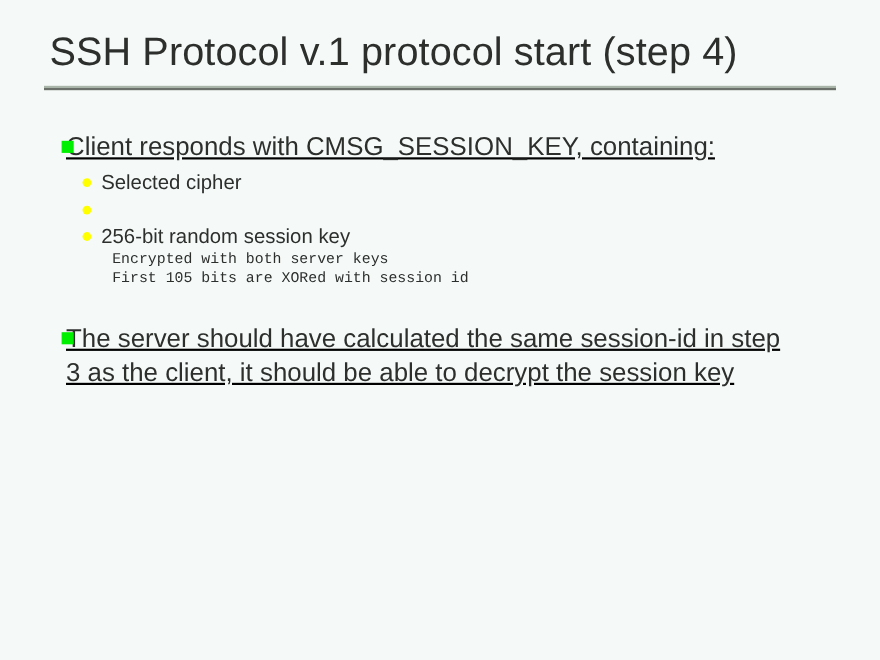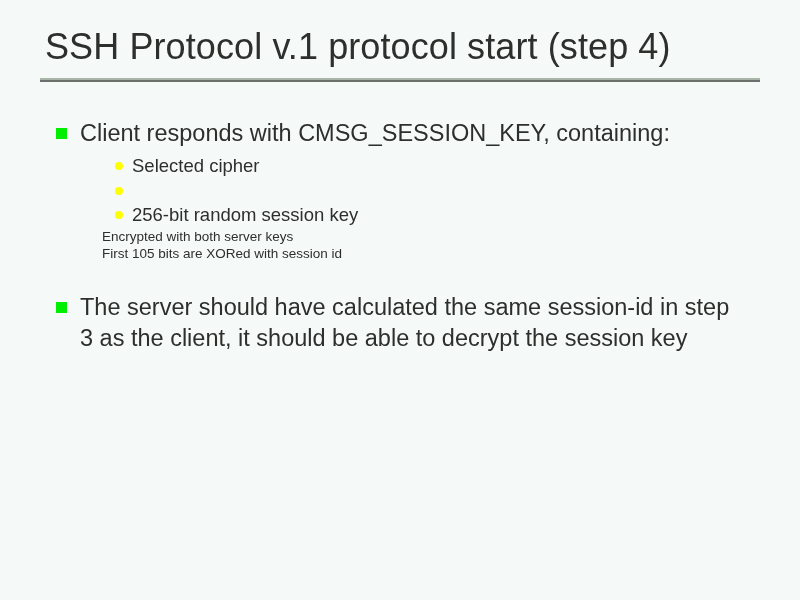--- a/index.html
+++ b/index.html
@@ -59,23 +59,24 @@
   .body-block {
     position: absolute;
     left: 0;
     top: 118px;
     width: 800px;
   }
 
   
   .l1 {
     position: relative;
-    padding-left: 80px;
+    padding-left: 60px;
     margin: 0 0 0 0;
     max-width: 760px;
+    text-decoration: underline;
   }
   .l1 .l1-text {
     display: block;
     font-size: 23.5px;
     line-height: 31px;
     color: #2d2f2d;
     max-width: 660px;
   }
   .l1 .sq-bullet {
     position: absolute;
@@ -87,21 +88,20 @@
   }
 
   
   .l2-group {
     margin-top: 5px;
   }
   .l2 {
     position: relative;
     padding-left: 92px;
     min-height: 24px;
-    margin-left: 40px;
   }
   .l2 .l2-text {
     display: block;
     font-size: 18.5px;
     line-height: 24.5px;
     color: #2d2f2d;
   }
   .l2 .dot-bullet {
     position: absolute;
     left: 75px;
@@ -118,20 +118,21 @@
   }
   .l3 {
     position: relative;
     padding-left: 102px;
   }
   .l3 .l3-text {
     display: block;
     font-size: 13.5px;
     line-height: 17px;
     color: #2d2f2d;
+    font-family: Liberation Mono, monospace;
   }
 
   .gap-block {
     height: 30px;
   }
 </style>
 </head>
 <body>
 
 <div class="slide">

